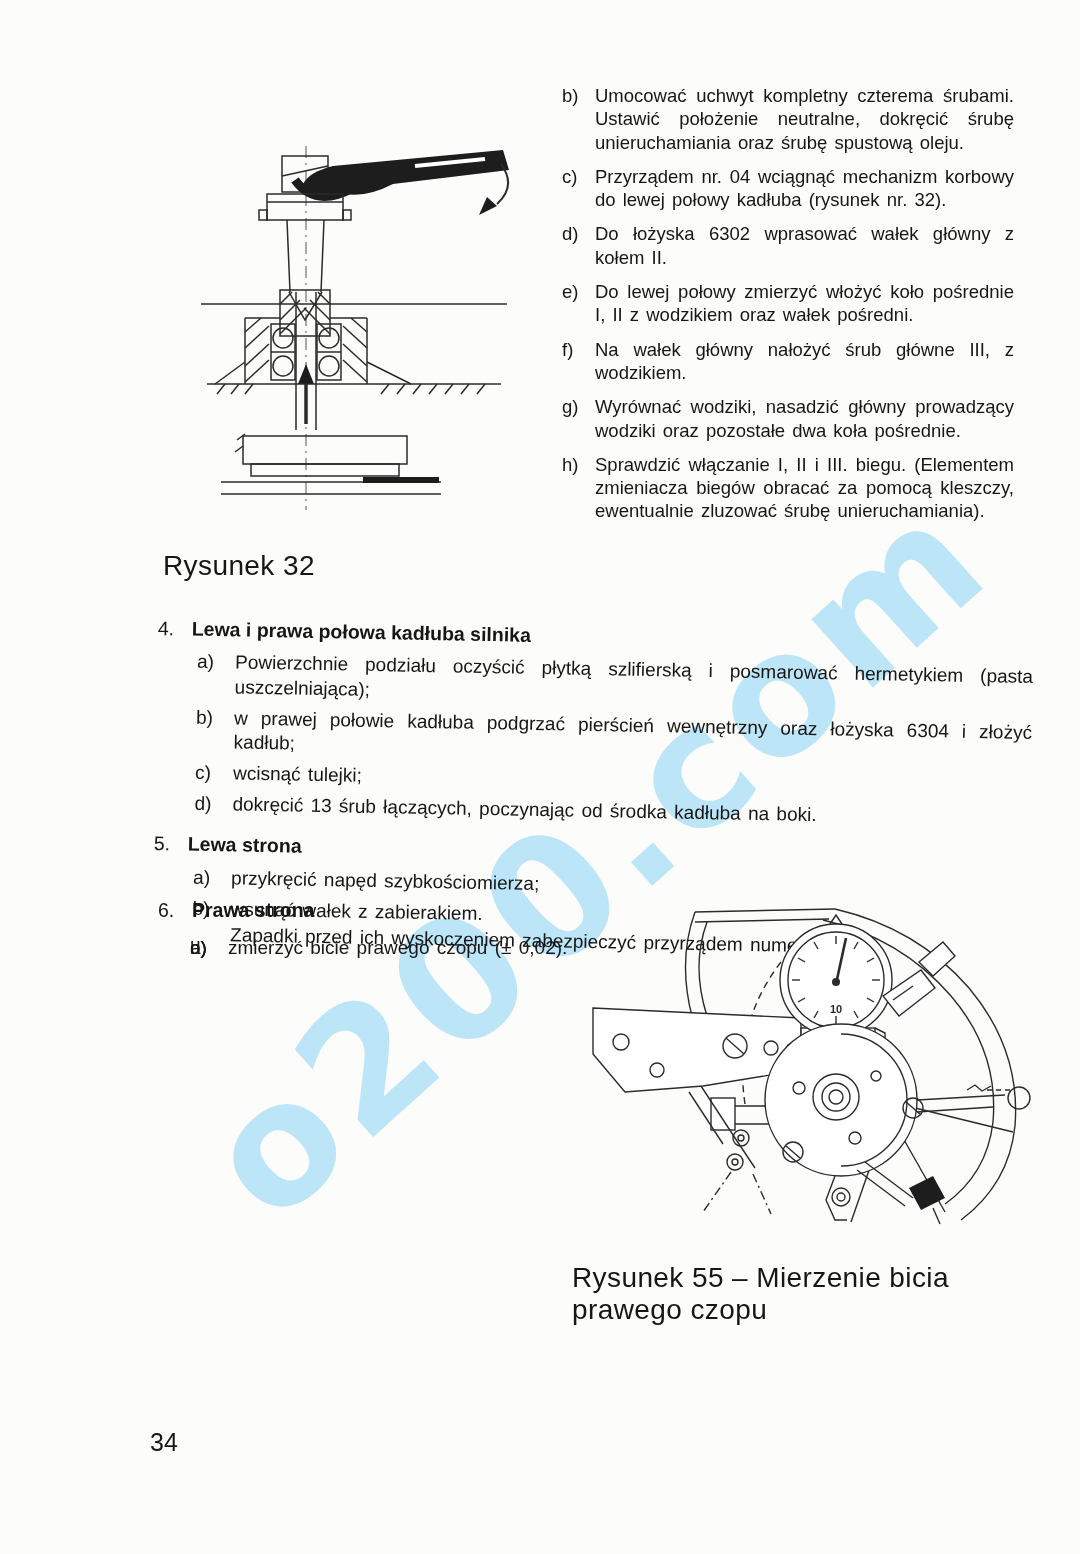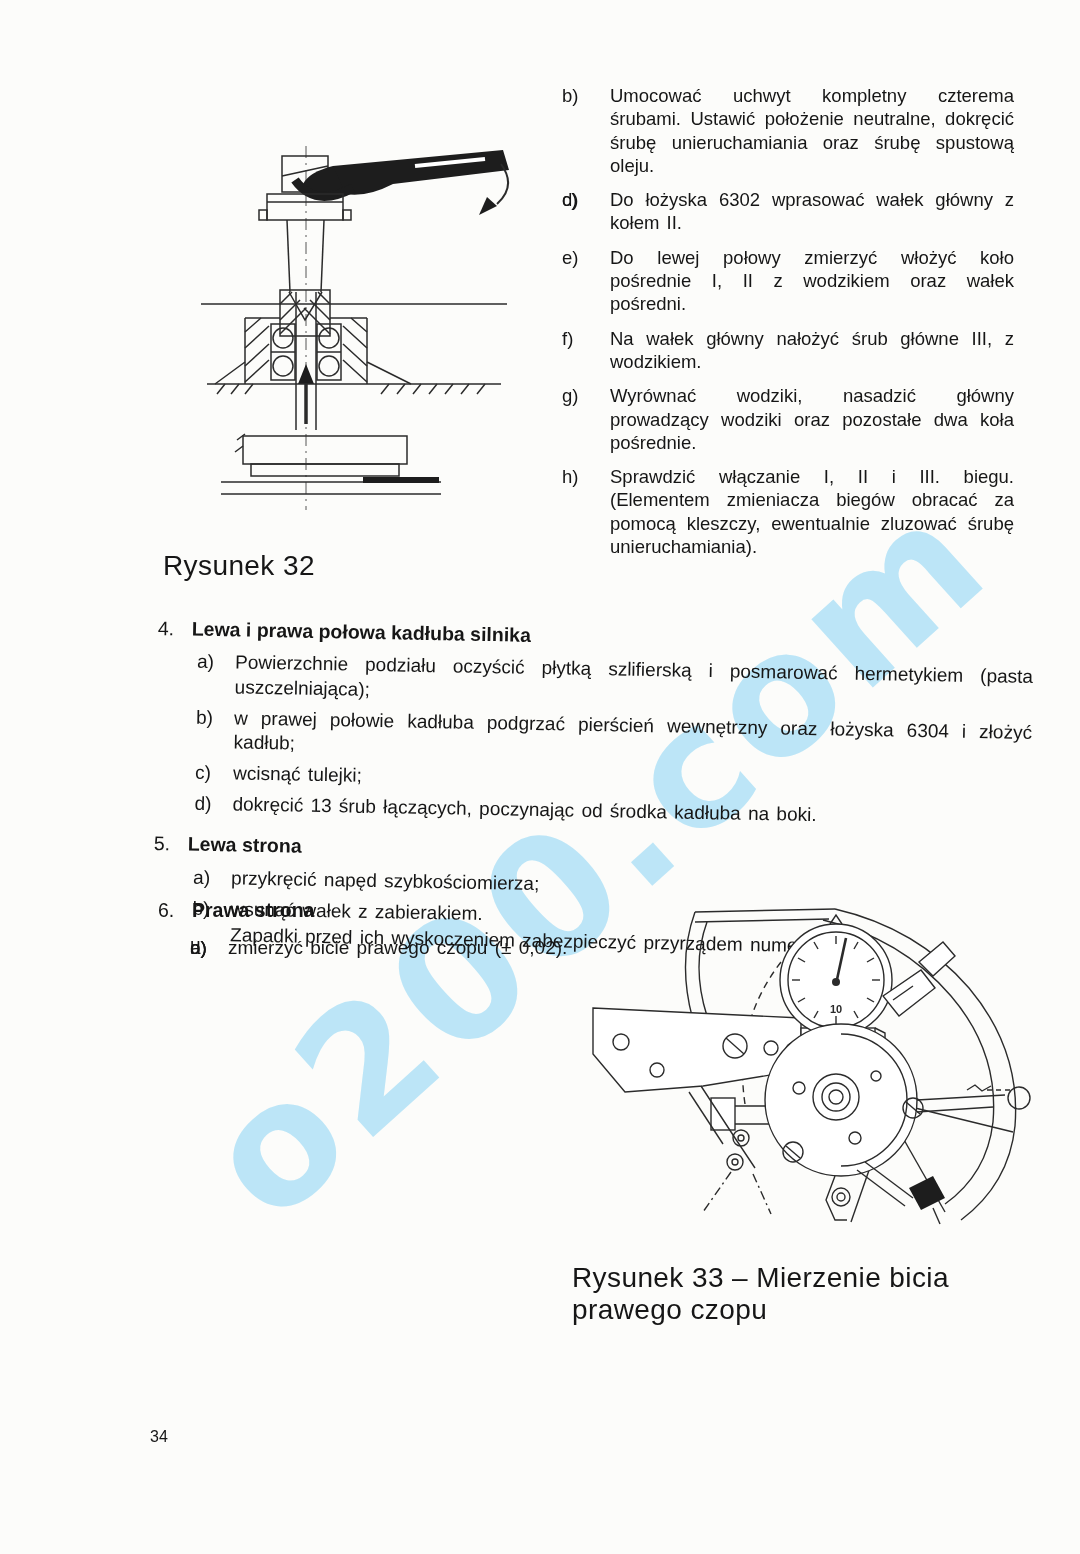--- a/index.html
+++ b/index.html
@@ -26,26 +26,26 @@
     color:#b7e4f7;
     opacity:.92;
     white-space:nowrap;
     z-index:0;
     user-select:none;
   }
   
   .right-col{left:562px;top:84px;width:452px;font-size:18.5px;line-height:1.26;}
   .step{position:relative;padding-left:33px;margin-bottom:11px;}
   .step .ltr{position:absolute;left:0;top:0;}
-  .step .stx{text-align:justify;word-spacing:2px;margin-left:15px;}
+  .step .stx{text-align:justify;word-spacing:2px;}
   
   .cap{font-size:28px;letter-spacing:.4px;}
   .cap32{left:163px;top:550px;}
   .cap33{left:572px;top:1262px;width:470px;}
-  .pagenum{left:150px;top:1428px;font-size:16px;}
+  .pagenum{left:150px;top:1428px;font-size:25px;}
   
   .mid{left:158px;top:616px;width:876px;font-size:19px;line-height:1.3;
        transform:rotate(1.05deg);transform-origin:0 0;}
   .sec-head{position:relative;padding-left:34px;font-weight:bold;font-size:19.5px;margin-bottom:8px;}
   .sec-head .num{position:absolute;left:0;top:0;font-weight:normal;}
   .sec-items{margin-left:40px;}
   .sec-item{position:relative;padding-left:38px;margin-bottom:6px;}
   .sec-item .ltr{position:absolute;left:0;top:0;}
   .sec-item .stx{text-align:justify;word-spacing:2px;}
   .sec-item .note{margin-top:2px;}
@@ -138,20 +138,21 @@
 
   <div class="layer right-col">
 
     <div class="step">
       <span class="ltr">b)</span>
       <div class="stx">Umocować uchwyt kompletny czterema śrubami. Ustawić położenie neutralne, dokręcić śrubę unieruchamiania oraz śrubę spustową oleju.</div>
     </div>
 
     <div class="step">
       <span class="ltr">c)</span>
+      <div class="stx">Przyrządem nr. 04 wciągnąć mechanizm korbowy do lewej połowy kadłuba (rysunek nr. 32).</div>
     </div>
 
     <div class="step">
       <span class="ltr">d)</span>
       <div class="stx">Do łożyska 6302 wprasować wałek główny z kołem II.</div>
     </div>
 
     <div class="step">
       <span class="ltr">e)</span>
       <div class="stx">Do lewej połowy zmierzyć włożyć koło pośrednie I, II z wodzikiem oraz wałek pośredni.</div>
@@ -332,17 +333,17 @@
         <circle cx="158" cy="238" r="8"></circle>
         <circle cx="158" cy="238" r="3"></circle>
         <circle cx="152" cy="262" r="8"></circle>
         <circle cx="152" cy="262" r="3"></circle>
         <path d="M148,272 L120,312" stroke-dasharray="9 4 2 4"></path>
         <path d="M170,274 L188,314" stroke-dasharray="9 4 2 4"></path>
       </g>
     </svg>
   </div>
 
-  <div class="layer cap cap33">Rysunek 33 – Mierzenie bicia prawego czopu</div>
+  <div class="layer cap cap33">Rysunek 55 – Mierzenie bicia prawego czopu</div>
 
   <div class="layer pagenum">34</div>
 
 </div>
 
 </body></html>

